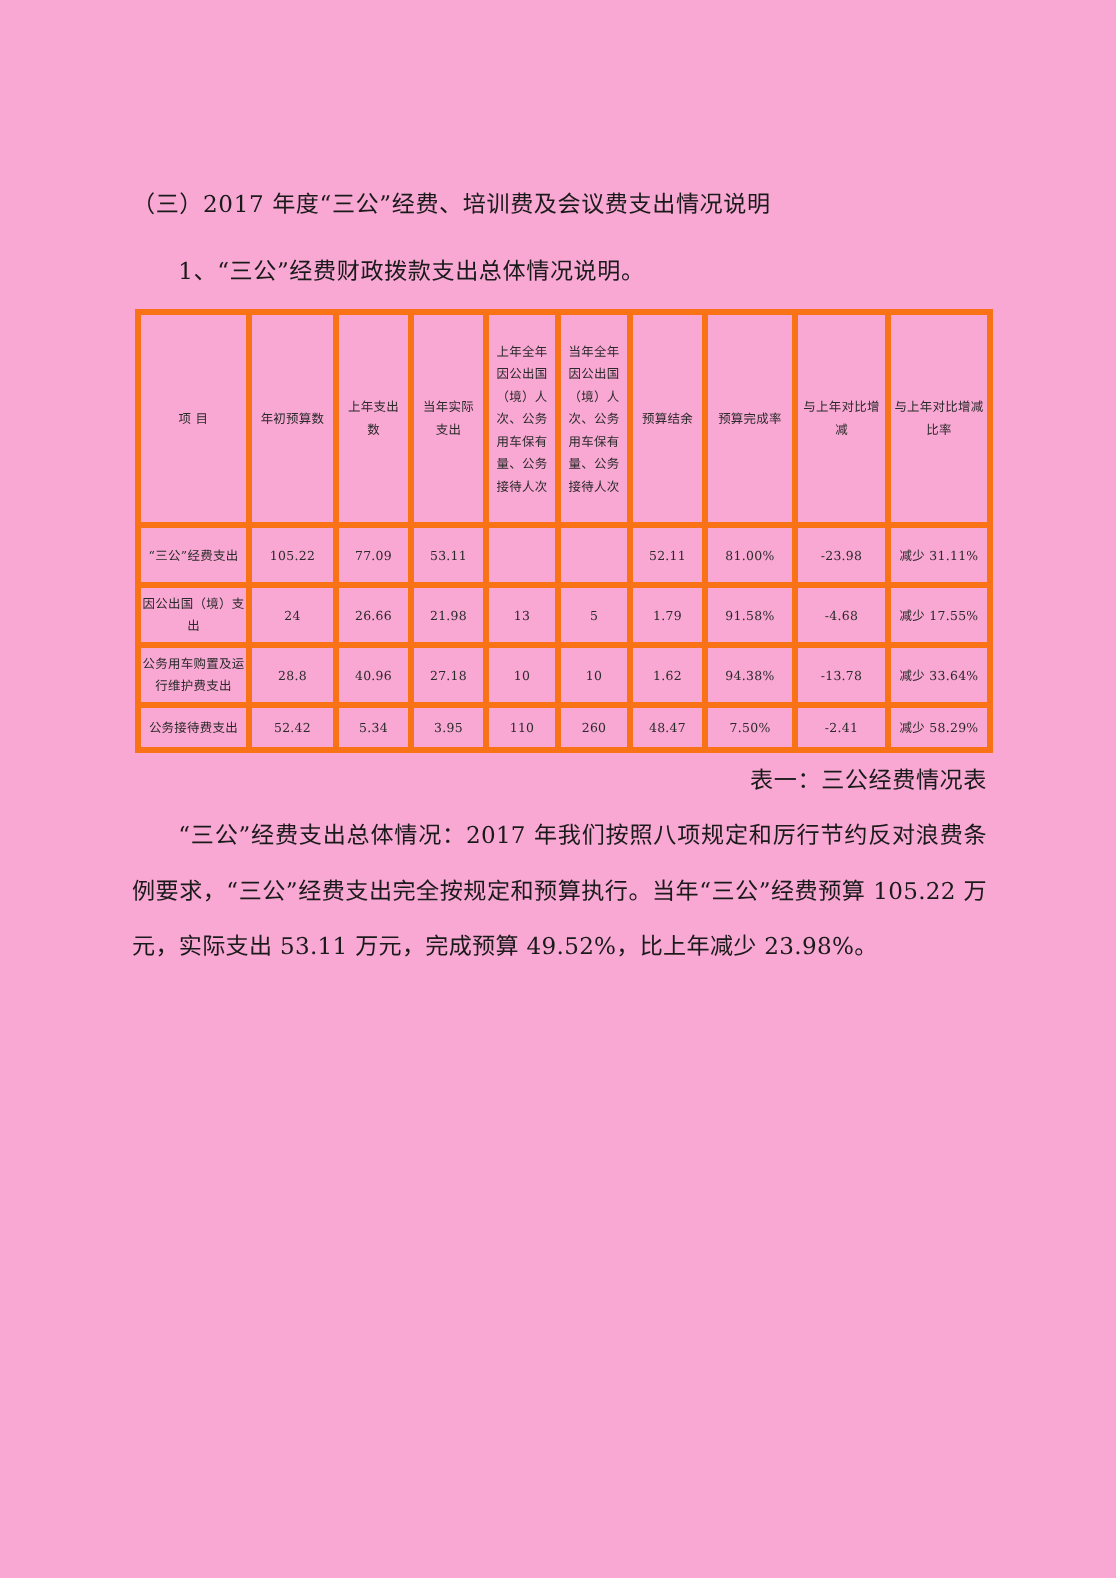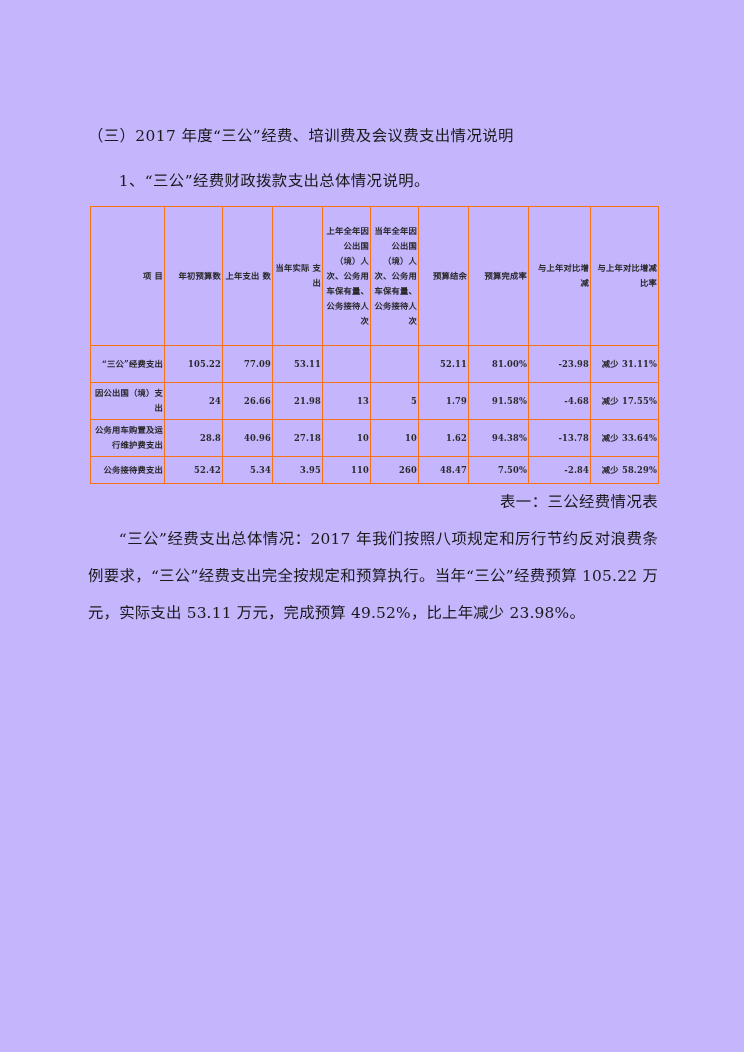--- a/index.html
+++ b/index.html
@@ -14,21 +14,21 @@
     position: relative;
     overflow: hidden;
     font-family: "DejaVu Serif", "Liberation Serif", serif;
     color: #1a1a1a;
     -webkit-font-smoothing: antialiased;
   }
 
   .page {
     position: absolute;
     inset: 0;
-    background: #c4b5fd;
+    background: #f9a8d4;
   }
 
   
   .doc {
     position: absolute;
     left: 88px;
     top: 0;
     width: 570px;
   }
 
@@ -75,25 +75,25 @@
   }
   table.fin {
     border-collapse: collapse;
     table-layout: fixed;
     width: 568px;
     font-size: 8.3px;
     color: #2a2a2a;
   }
   table.fin th,
   table.fin td {
-    border: 1px solid #f97316;
-    text-align: right;
+    border: 4px solid #f97316;
+    text-align: center;
     vertical-align: middle;
     padding: 0 1px;
-    font-weight: bold;
+    font-weight: normal;
     line-height: 15px;
     letter-spacing: 0.2px;
     word-break: break-all;
   }
   table.fin thead th {
     height: 138px;
   }
   table.fin tbody td {
     height: 36px;
   }
@@ -223,21 +223,21 @@
           </tr>
           <tr class="short">
             <td>公务接待费支出</td>
             <td class="num">52.42</td>
             <td class="num">5.34</td>
             <td class="num">3.95</td>
             <td class="num">110</td>
             <td class="num">260</td>
             <td class="num">48.47</td>
             <td class="num">7.50%</td>
-            <td class="num">-2.84</td>
+            <td class="num">-2.41</td>
             <td>减少 58.29%</td>
           </tr>
         </tbody>
       </table>
     </div>
 
     <p class="caption">表一：三公经费情况表</p>
 
     <p class="para">“三公”经费支出总体情况：2017 年我们按照八项规定和厉行节约反对浪费条例要求，“三公”经费支出完全按规定和预算执行。当年“三公”经费预算 105.22 万元，实际支出 53.11 万元，完成预算 49.52%，比上年减少 23.98%。</p>
 

